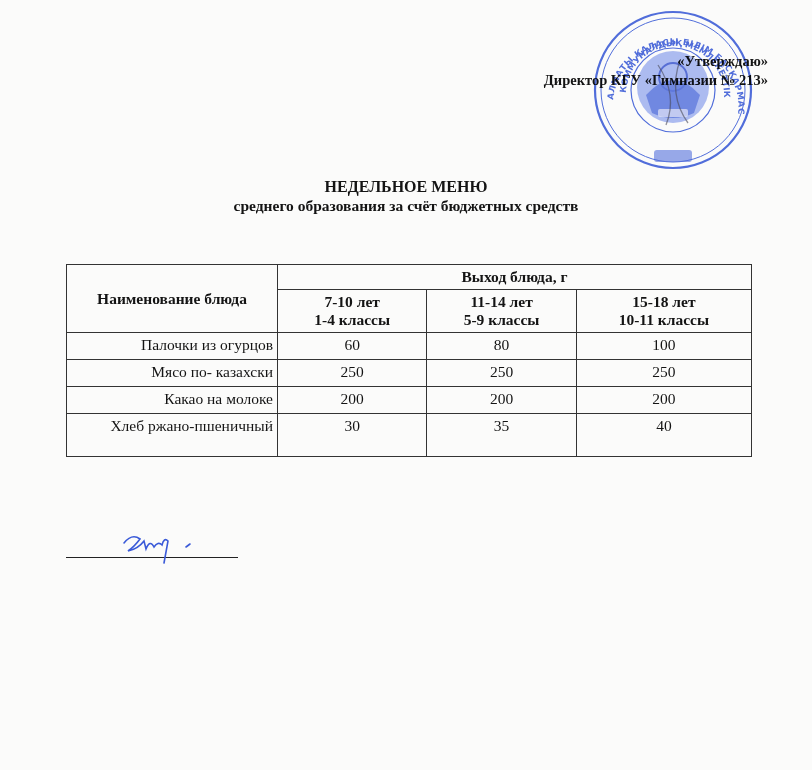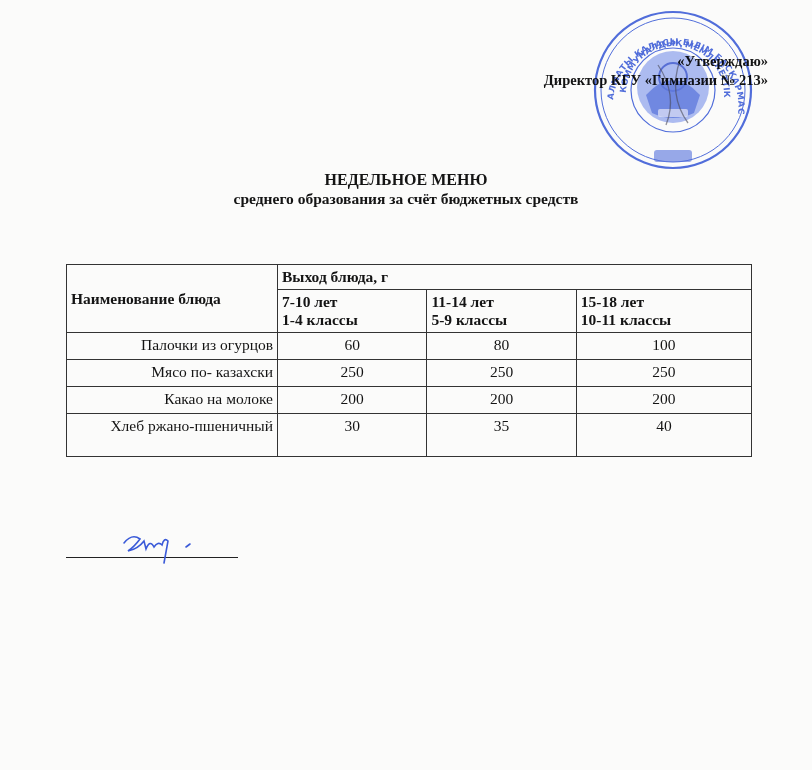--- a/index.html
+++ b/index.html
@@ -35,21 +35,21 @@
       top: 5px;
       width: 170px;
       height: 170px;
       z-index: 2;
       opacity: 0.82;
       mix-blend-mode: multiply;
     }
     .title-block {
       position: absolute;
       left: 0;
-      top: 170px;
+      top: 177px;
       width: 812px;
       text-align: center;
       font-weight: bold;
       font-size: 15.5px;
       line-height: 19px;
     }
     .title-block .main-title {
       font-size: 16px;
     }
     table.menu {
@@ -59,21 +59,21 @@
       width: 686px;
       border-collapse: collapse;
       font-size: 15.5px;
     }
     table.menu th, table.menu td {
       border: 1.2px solid #333;
       padding: 0 4px;
     }
     table.menu th {
       font-weight: bold;
-      text-align: left;
+      text-align: center;
       line-height: 18px;
     }
     table.menu th.name-col {
       width: 202px;
       vertical-align: middle;
     }
     table.menu th.group {
       height: 24px;
     }
     table.menu th.age {

